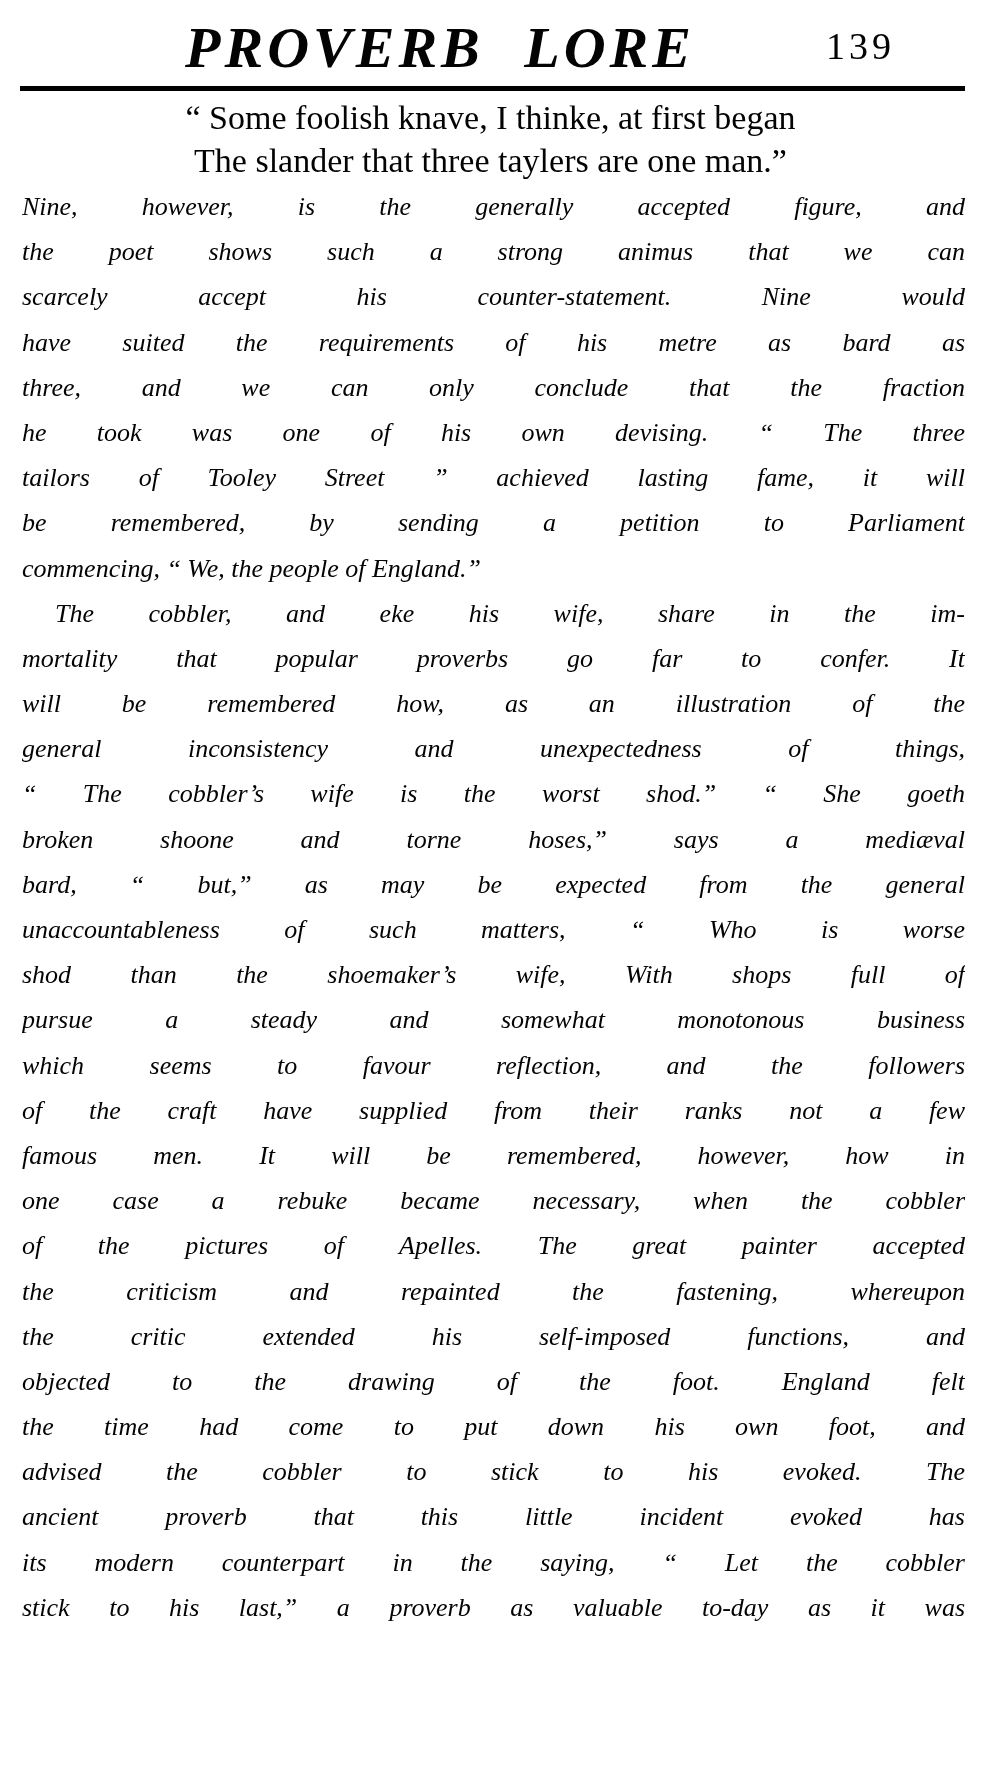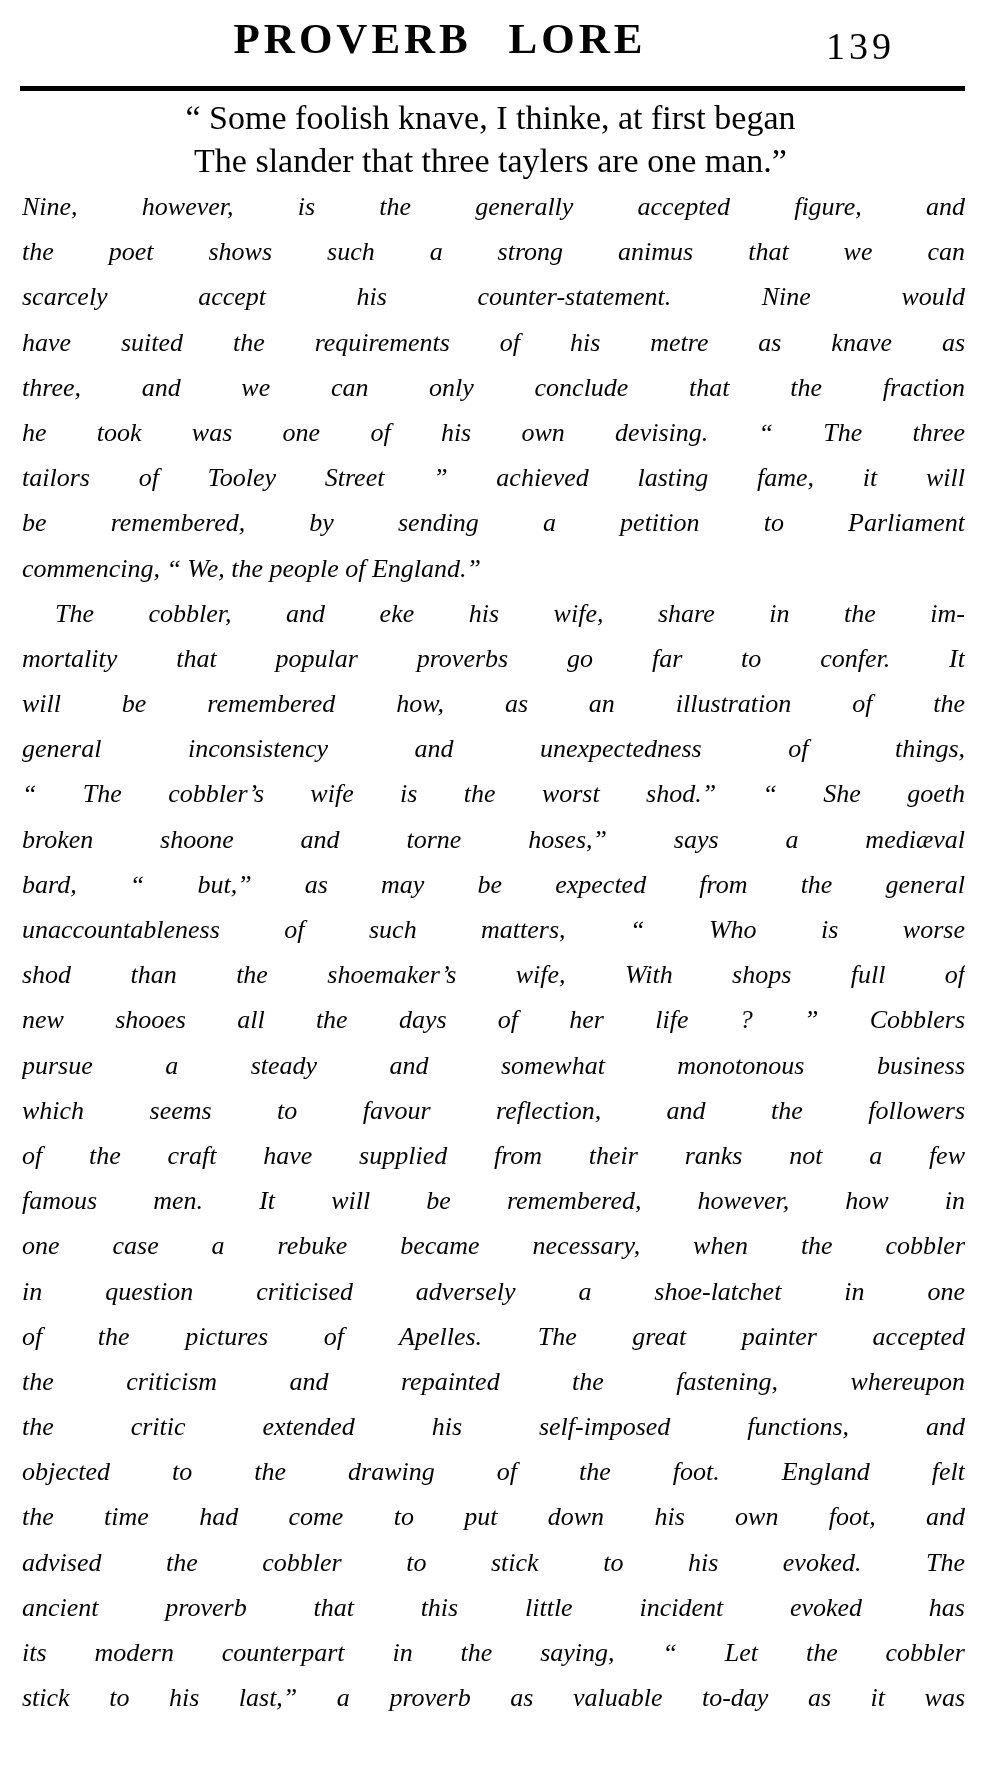--- a/index.html
+++ b/index.html
@@ -15,22 +15,23 @@
     color: #030303;
     font-family: "Liberation Serif", "DejaVu Serif", serif;
     overflow: hidden;
   }
   .running-title {
     position: absolute;
     top: 14px;
     left: 0;
     width: 880px;
     text-align: center;
+    font-style: italic;
     font-weight: bold;
-    font-size: 43px;
+    font-size: 58px;
     letter-spacing: 4px;
     word-spacing: 22px;
     white-space: nowrap;
   }
   .page-number {
     position: absolute;
     top: 24px;
     right: 105px;
     font-size: 38px;
     letter-spacing: 4px;
@@ -88,42 +89,40 @@
   <div class="page-number">139</div>
   <div class="header-rule"></div>
   <div class="epigraph" id="epigraph">
       <div class="epi-line">“ Some foolish knave, I thinke, at first began</div>
       <div class="epi-line">The slander that three taylers are one man.”</div>
     </div>
   <div class="body-text" id="body-text">
       <div class="line">Nine, however, is the generally accepted figure, and</div>
       <div class="line">the poet shows such a strong animus that we can</div>
       <div class="line">scarcely accept his counter-statement.  Nine would</div>
-      <div class="line">have suited the requirements of his metre as knave as</div>
+      <div class="line">have suited the requirements of his metre as bard as</div>
       <div class="line">three, and we can only conclude that the fraction</div>
       <div class="line">he took was one of his own devising.  “ The three</div>
       <div class="line">tailors of Tooley Street ” achieved lasting fame, it will</div>
       <div class="line">be remembered, by sending a petition to Parliament</div>
       <div class="line no-stretch">commencing, “ We, the people of England.”</div>
       <div class="line indent">The cobbler, and eke his wife, share in the im-</div>
       <div class="line">mortality that popular proverbs go far to confer.  It</div>
       <div class="line">will be remembered how, as an illustration of the</div>
       <div class="line">general inconsistency and unexpectedness of things,</div>
       <div class="line">“ The cobbler’s wife is the worst shod.”  “ She goeth</div>
       <div class="line">broken shoone and torne hoses,” says a mediæval</div>
       <div class="line">bard, “ but,” as may be expected from the general</div>
       <div class="line">unaccountableness of such matters, “ Who is worse</div>
       <div class="line">shod than the shoemaker’s wife, With shops full of</div>
-      <div class="line">new shooes all the days of her life ? ”   Cobblers</div>
       <div class="line">pursue a steady and somewhat monotonous business</div>
       <div class="line">which seems to favour reflection, and the followers</div>
       <div class="line">of the craft have supplied from their ranks not a few</div>
       <div class="line">famous men.  It will be remembered, however, how in</div>
       <div class="line">one case a rebuke became necessary, when the cobbler</div>
-      <div class="line">in question criticised adversely a shoe-latchet in one</div>
       <div class="line">of the pictures of Apelles.  The great painter accepted</div>
       <div class="line">the criticism and repainted the fastening, whereupon</div>
       <div class="line">the critic extended his self-imposed functions, and</div>
       <div class="line">objected to the drawing of the foot.  England felt</div>
       <div class="line">the time had come to put down his own foot, and</div>
       <div class="line">advised the cobbler to stick to his evoked.  The</div>
       <div class="line">ancient proverb that this little incident evoked has</div>
       <div class="line">its modern counterpart in the saying, “ Let the cobbler</div>
       <div class="line">stick to his last,” a proverb as valuable to-day as it was</div>
     </div>

